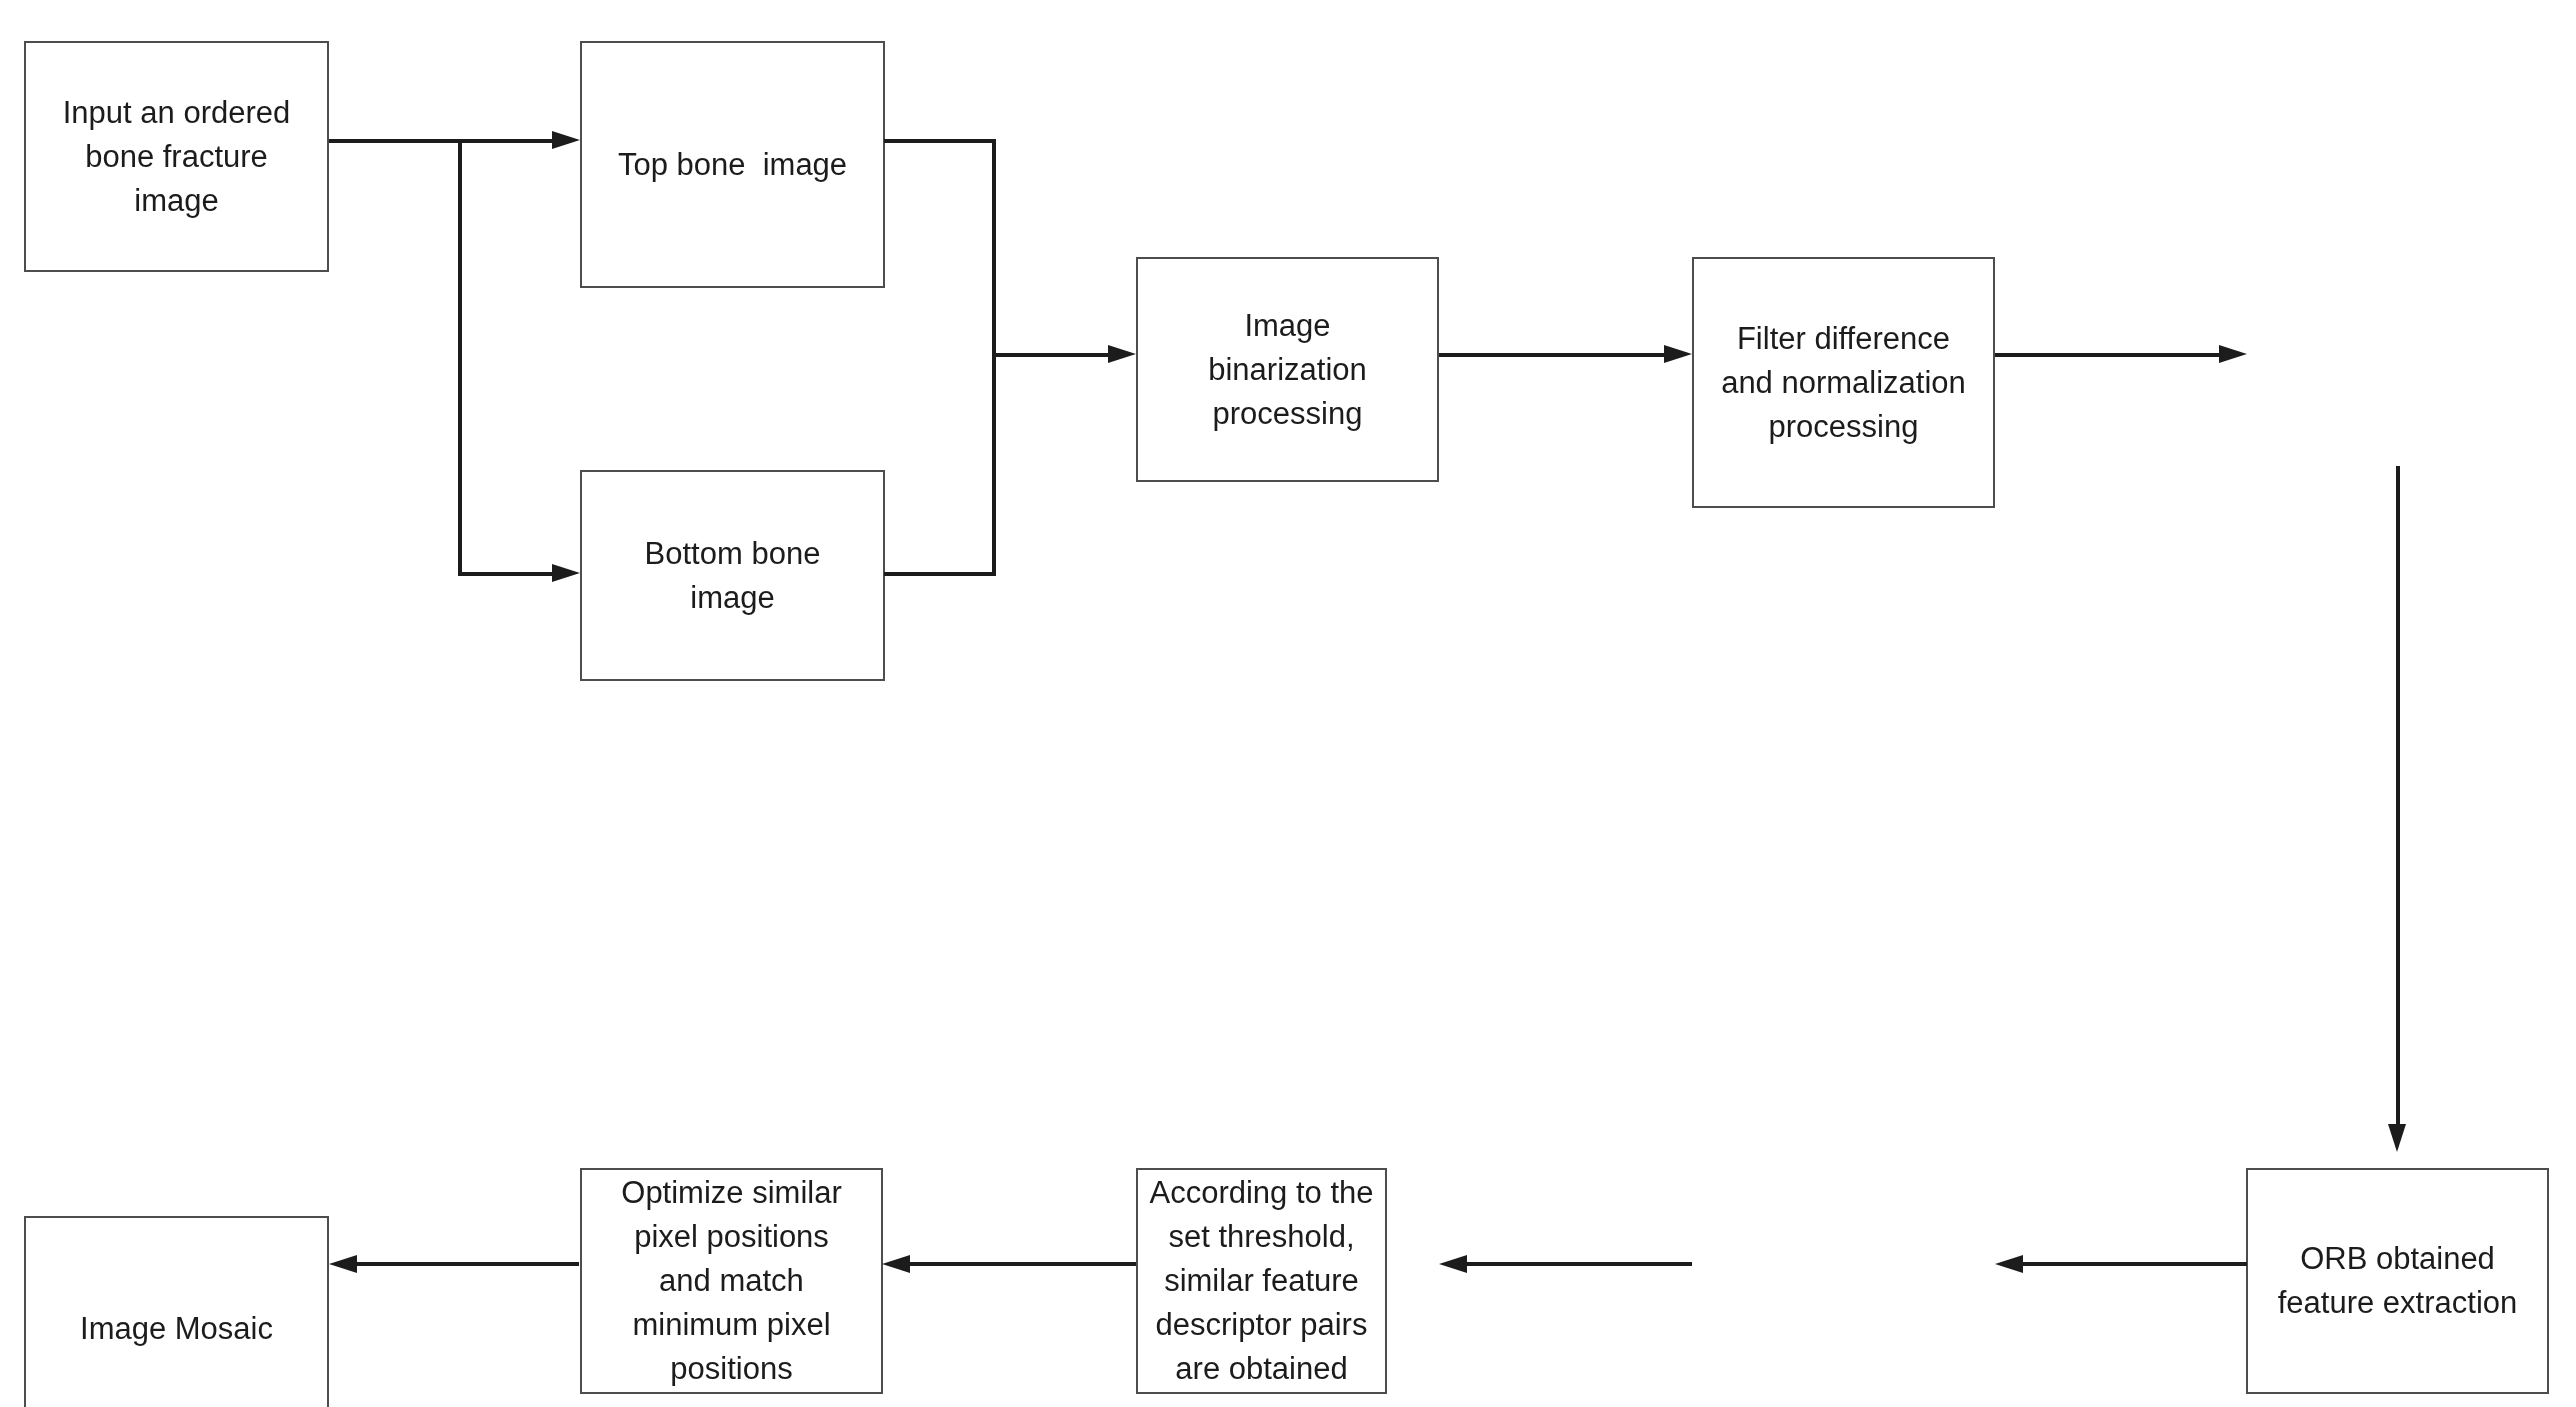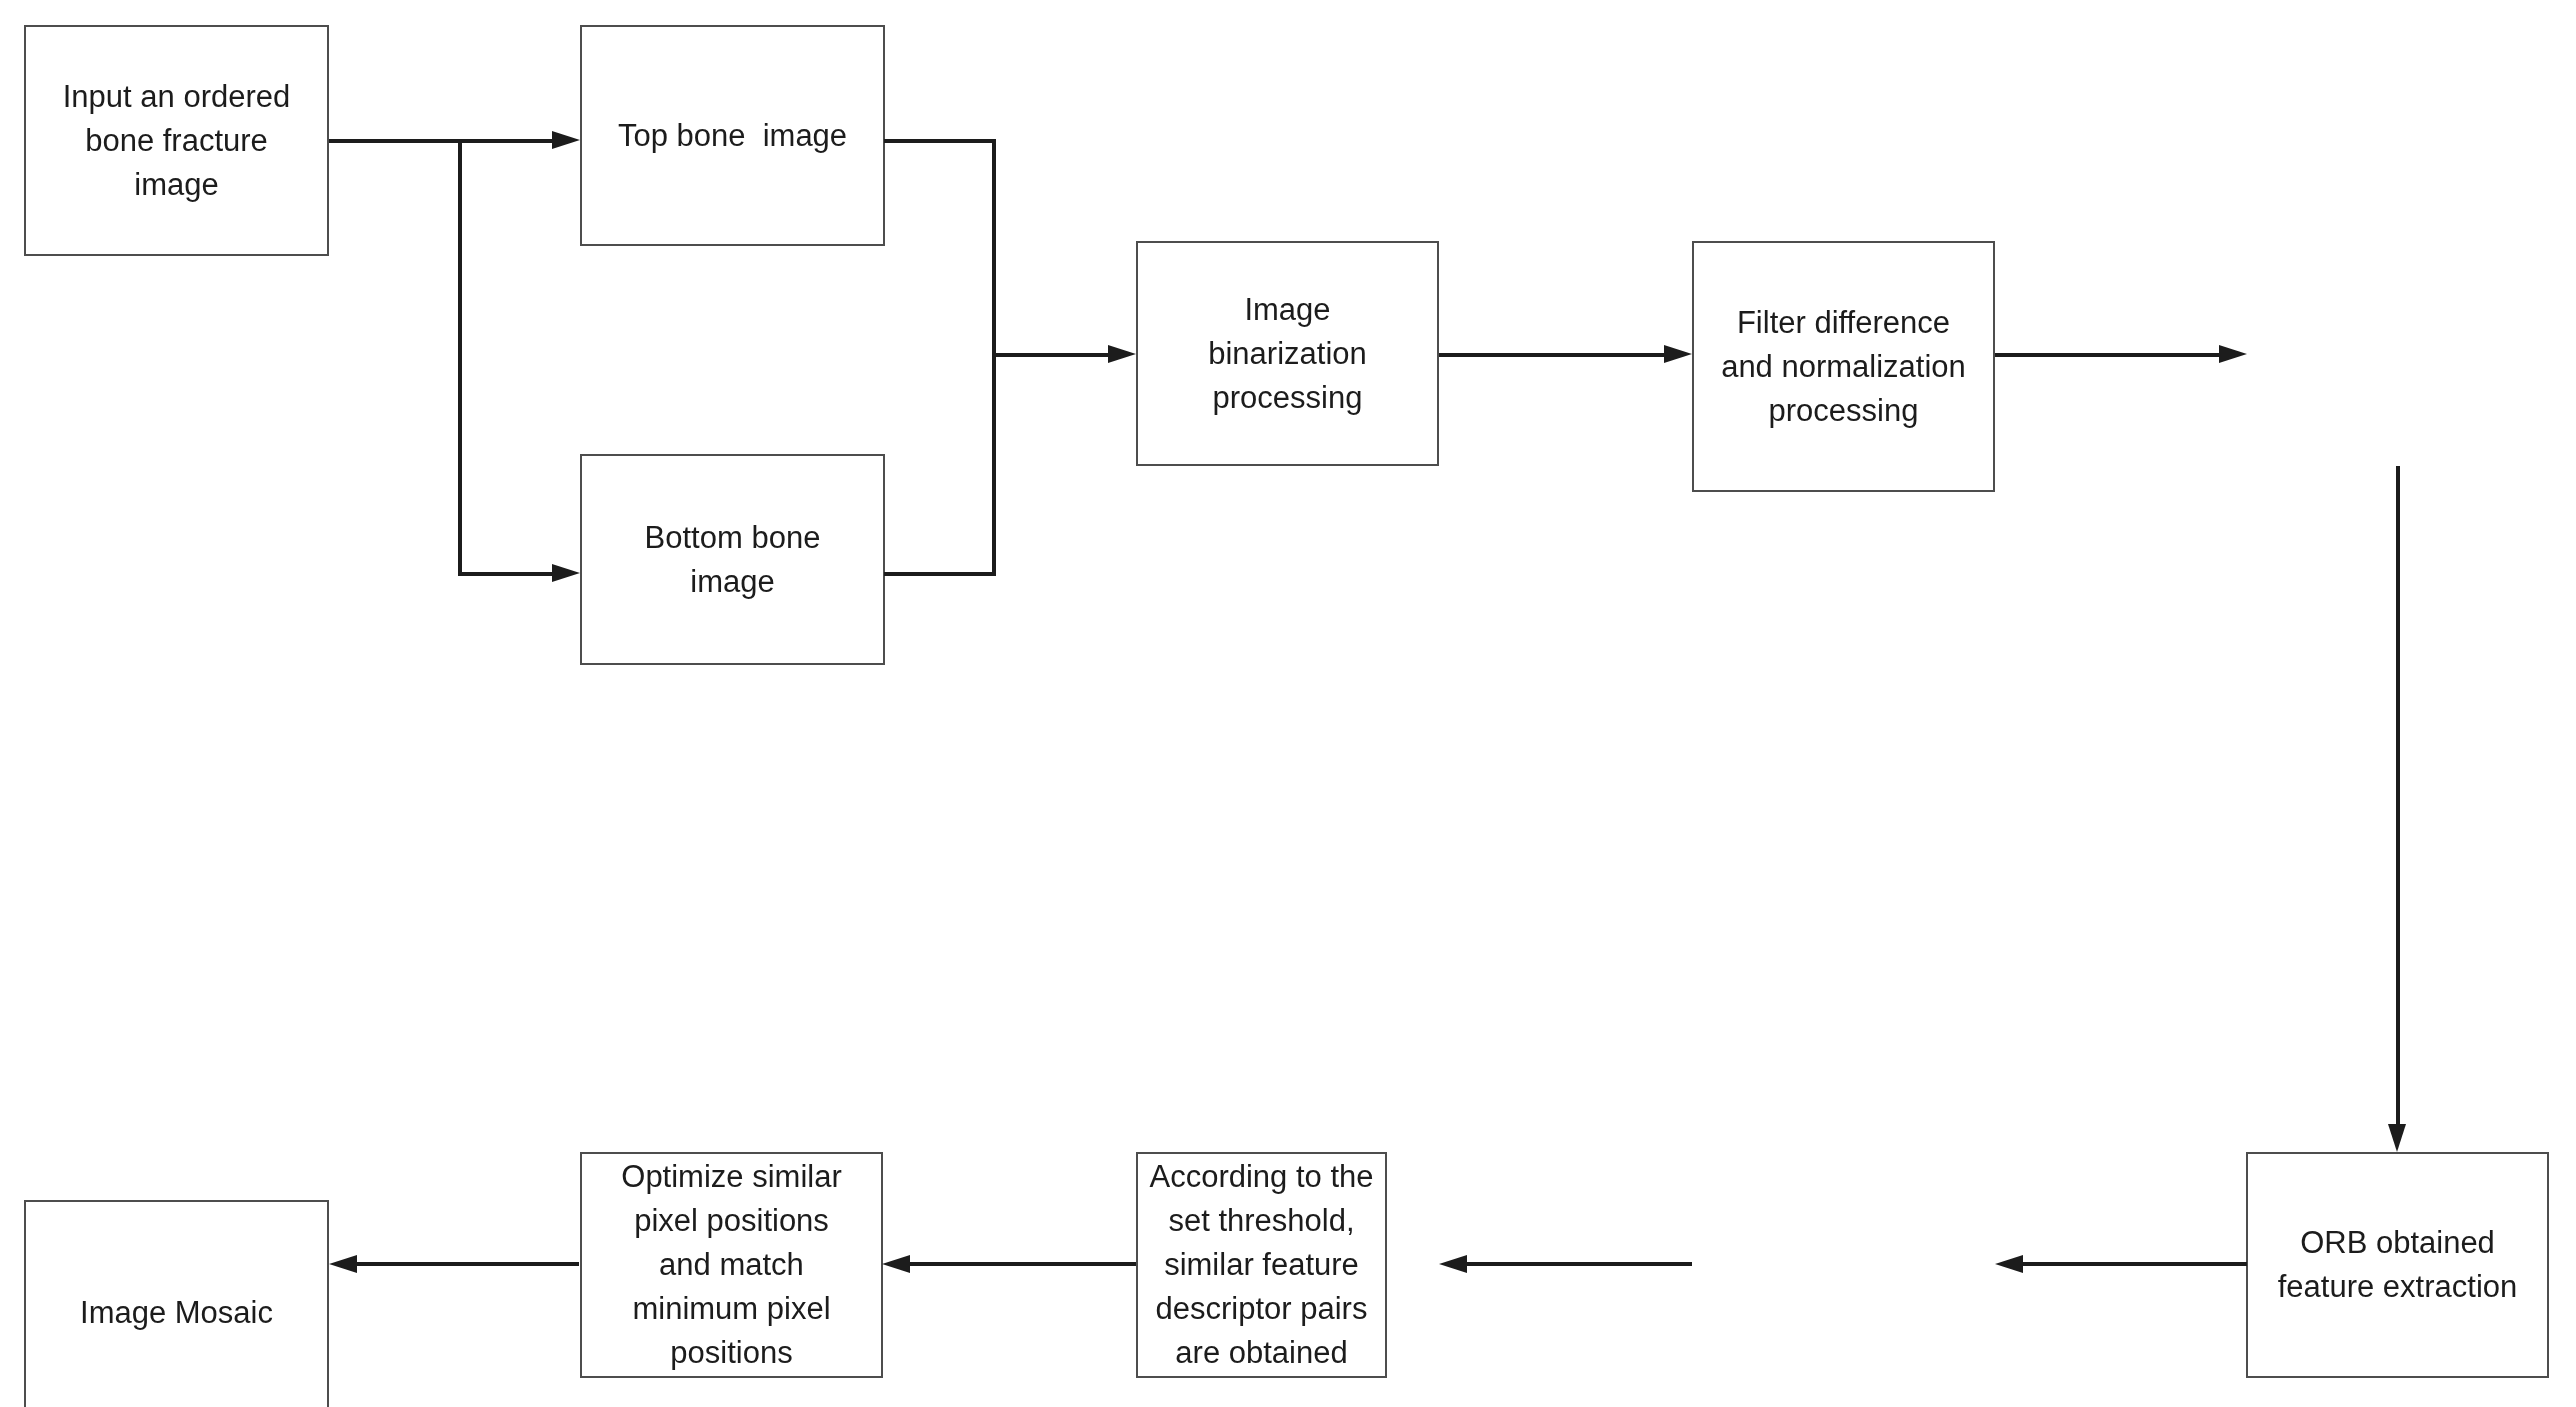--- a/index.html
+++ b/index.html
@@ -17,20 +17,21 @@
   }
   .node {
     position: absolute;
     box-sizing: border-box;
     border: 2.2px solid #4d4d4d;
     background: #ffffff;
     display: flex;
     align-items: center;
     justify-content: center;
     text-align: center;
+    margin-top: 16px;
   }
   .node .label {
     white-space: pre-wrap;
     font-size: 31px;
     line-height: 44px;
     color: #1c1c1c;
     letter-spacing: 0px;
   }
   .cline {
     position: absolute;
@@ -63,21 +64,21 @@
 <body>
 
 <div id="canvas">
 
   <div class="node" style="left:24px; top:25px; width:305px; height:231px">
     <span class="label">Input an ordered
 bone fracture
 image</span>
   </div>
 
-  <div class="node" style="left:580px; top:25px; width:305px; height:221px">
+  <div class="node" style="left:580px; top:25px; width:305px; height:247px">
     <span class="label">Top bone  image</span>
   </div>
 
   <div class="node" style="left:580px; top:454px; width:305px; height:211px">
     <span class="label">Bottom bone
 image</span>
   </div>
 
   <div class="node" style="left:1136px; top:241px; width:303px; height:225px">
     <span class="label">Image

